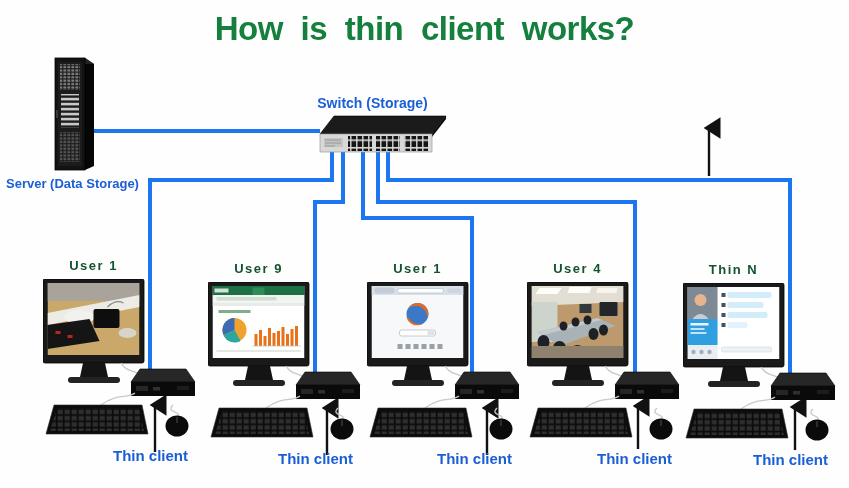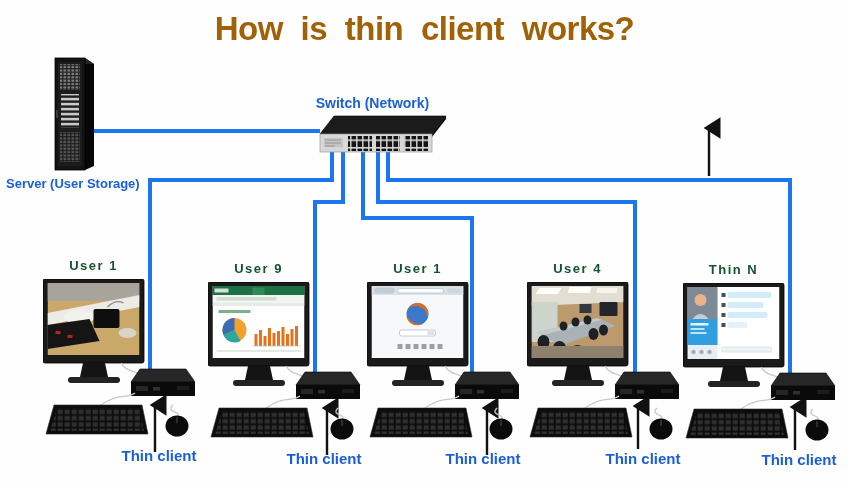--- a/index.html
+++ b/index.html
@@ -1,29 +1,29 @@
 <!DOCTYPE html>
 <html><head>
 <meta charset="utf-8">
 <style>
   html,body{margin:0;padding:0;background:#fff;}
   .canvas{position:relative;width:849px;height:488px;background:#fefefe;overflow:hidden;
           font-family:"Liberation Sans",sans-serif;}
   .title{position:absolute;left:0;top:10px;width:849px;text-align:center;
-         font-size:33px;font-weight:bold;color:#a16207;word-spacing:9px;letter-spacing:-0.5px;}
+         font-size:33px;font-weight:bold;color:#15803d;word-spacing:9px;letter-spacing:-0.5px;}
   .wires{position:absolute;left:0;top:0;}
   .dev{position:absolute;}
   .lbl{position:absolute;color:#1a5fd7;font-weight:bold;white-space:nowrap;}
   .server-label{left:6px;top:176px;width:150px;font-size:13px;}
   .switch-label{left:300px;top:95px;width:145px;text-align:center;font-size:14px;}
   .rdp-label{left:616px;top:104px;width:185px;font-size:14.5px;}
   .ws{position:absolute;width:170px;height:200px;}
   .user-label{position:absolute;left:0;top:-21px;width:101px;text-align:center;
               font-size:13px;font-weight:bold;color:#14532d;letter-spacing:1.5px;}
-  .tc-label{position:absolute;left:70px;top:168px;width:92px;text-align:center;
+  .tc-label{position:absolute;left:70px;top:168px;width:92px;
             font-size:15px;font-weight:bold;color:#1a5fd7;}
   .defs{position:absolute;width:0;height:0;}
 </style>
 </head>
 <body>
 
 <div class="canvas">
 
   <svg class="defs" aria-hidden="true">
     <defs>
@@ -71,35 +71,35 @@
   <svg class="dev" style="left:47px;top:52px" width="60" height="126" viewBox="0 0 60 126">
     <polygon points="38,6 47,12 47,114 38,118" fill="#060606"></polygon>
     <polygon points="8,6 38,6 47,12 17,12" fill="#242424"></polygon>
     <rect x="8" y="6" width="30" height="112" fill="#131313" stroke="#000" stroke-width="0.8"></rect>
     <rect x="11" y="10" width="24" height="104" fill="#1c1c1c"></rect>
     <rect x="13" y="12" width="20" height="26" fill="url(#gridpat)" opacity="0.85"></rect>
     <rect x="14" y="42" width="18" height="34" fill="url(#slats)"></rect>
     <rect x="13" y="80" width="20" height="30" fill="url(#gridpat)" opacity="0.5"></rect>
     <rect x="9" y="58" width="2" height="8" fill="#3a3a3a"></rect>
   </svg>
-  <div class="lbl server-label">Server (User Storage)</div>
+  <div class="lbl server-label">Server (Data Storage)</div>
 
   <svg class="dev" style="left:315px;top:110px" width="135" height="46" viewBox="0 0 135 46">
     <polygon points="5,24 117,24 131,6 19,6" fill="#1b1b1b" stroke="#000" stroke-width="0.6"></polygon>
     <polygon points="117,24 131,6 131,9 117,27" fill="#060606"></polygon>
     <rect x="5" y="24" width="112" height="18" fill="#d8d8d8" stroke="#9c9c9c" stroke-width="0.7"></rect>
     <rect x="9" y="28" width="19" height="9" fill="#c4c4c4"></rect>
     <line x1="10" y1="30" x2="26" y2="30" stroke="#8e8e8e" stroke-width="0.8"></line>
     <line x1="10" y1="33" x2="26" y2="33" stroke="#8e8e8e" stroke-width="0.8"></line>
     <line x1="10" y1="36" x2="20" y2="36" stroke="#8e8e8e" stroke-width="0.8"></line>
     <rect x="33" y="26" width="24" height="15" fill="url(#portpat)"></rect>
     <rect x="61" y="26" width="24" height="15" fill="url(#portpat)"></rect>
     <rect x="89" y="26" width="24" height="15" fill="url(#portpat)"></rect>
   </svg>
-  <div class="lbl switch-label">Switch (Network)</div>
+  <div class="lbl switch-label">Switch (Storage)</div>
 
 
   <div class="ws" style="left:43px;top:279px">
     <div class="user-label">User 1</div>
     <svg width="170" height="160" viewBox="0 0 170 160">
       <clipPath id="c1">
           <rect x="0" y="0" width="92" height="72"></rect>
         </clipPath>
       <rect x="0" y="0" width="101" height="84" rx="2" fill="#1a1a1a" stroke="#000" stroke-width="0.8"></rect>
       <g transform="translate(4.5,4)" clip-path="url(#c1)">

